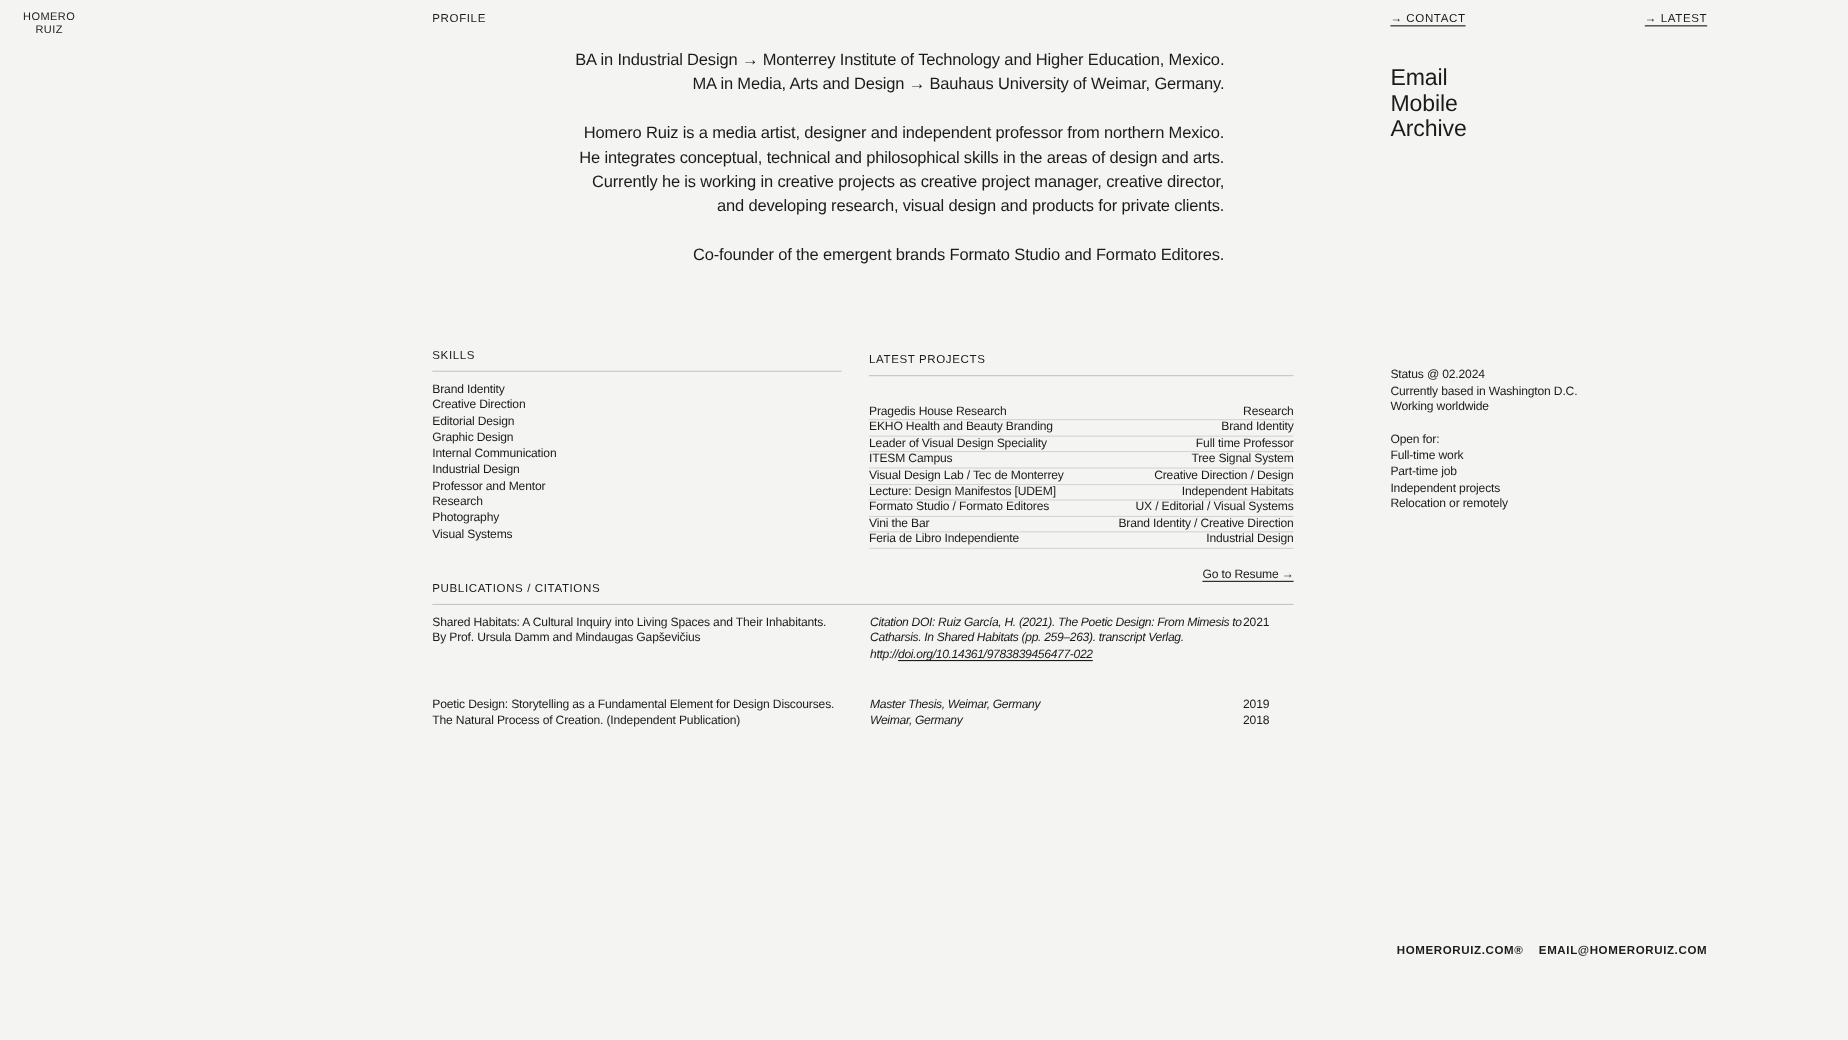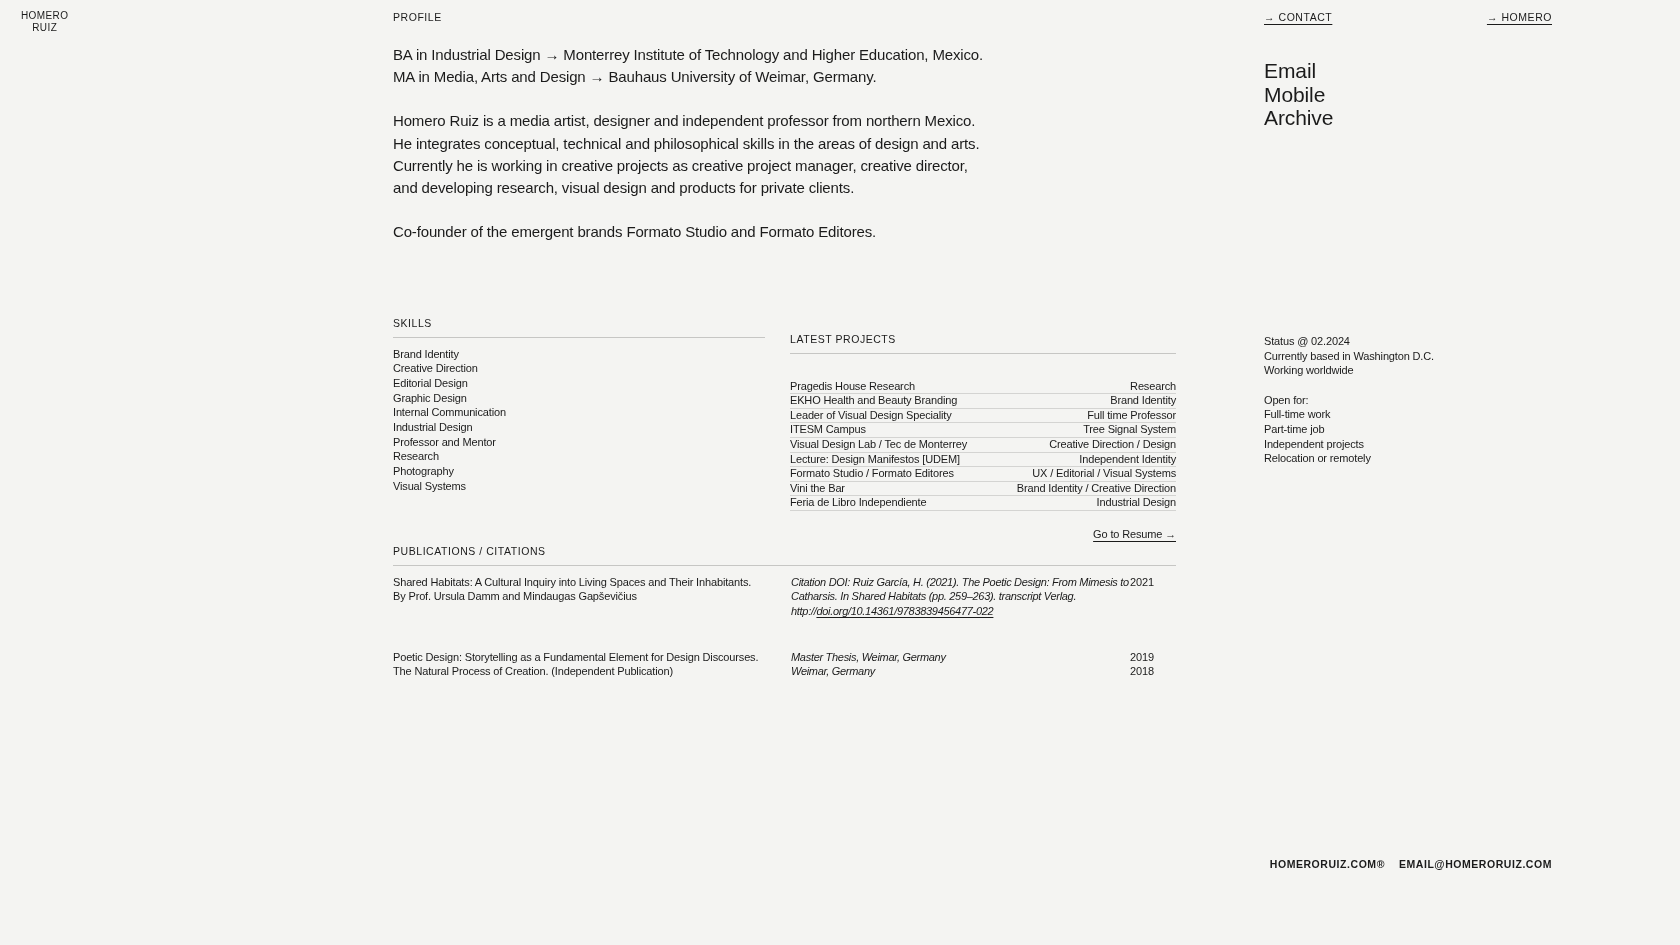--- a/index.html
+++ b/index.html
@@ -15,67 +15,67 @@
 
   
   .logo { position:absolute; left:21px; top:10px; font-size:10px; line-height:11.5px; letter-spacing:0.4px;text-align:center; }
   .page-heading { position:absolute; left:393px; top:11px; }
   .top-link { text-decoration:underline; text-underline-offset:3px; text-decoration-thickness:1px; cursor:pointer; }
   .contact-link { position:absolute; left:1264px; top:11px; }
   .resume-link { position:absolute; right:128px; top:11px; }
 
   
   .profile { position:absolute; left:393px; top:44px; width:720px; font-size:15px; line-height:22.2px; letter-spacing:-0.15px; }
-  .profile p { margin:0 0 22px 0; }
+  .profile p { margin:0 0 22px 0;text-align:right; }
 
   
   .contact-panel { position:absolute; left:1264px; top:59px; font-size:21px; line-height:23.6px; letter-spacing:-0.1px; }
   .contact-panel div { cursor:pointer; }
 
   
   .section-head { padding-bottom:6px; border-bottom:1px solid #c6c6c4; }
 
   
   .skills { position:absolute; left:393px; top:316px; width:372px; }
   .skills ul { list-style:none; margin:9px 0 0 0; padding:0; }
   .skills li { line-height:14.65px; }
 
   
-  .projects { position:absolute; left:790px; top:332px; width:386px; }
+  .projects { position:absolute; left:790px; top:320px; width:386px; }
   .projects .rows { margin-top:26px; }
   .projects .row { display:flex; justify-content:space-between; align-items:baseline; line-height:13.6px; border-bottom:1px solid #d4d4d2; }
   .projects .row .cat { text-align:right; }
   .goto-resume { margin-top:16px; text-align:right; }
   .goto-resume span { text-decoration:underline; text-underline-offset:3px; text-decoration-thickness:1px; cursor:pointer; }
 
   
   .status { position:absolute; left:1264px; top:334px; width:290px; }
   .status .block2 { margin-top:14.65px; }
 
   
-  .pubs { position:absolute; left:393px; top:544px; width:783px; }
+  .pubs { position:absolute; left:393px; top:528px; width:783px; }
   .pub-row { display:flex; margin-top:9px; }
   .pub-row .left  { width:398px; white-space:pre; }
   .pub-row .mid   { flex:1; white-space:pre; letter-spacing:-0.3px;font-style:italic; }
   .pub-row .years { width:46px; white-space:pre-line; }
   .pub-row2 { margin-top:31px; }
   .doi-link { text-decoration:underline; text-underline-offset:2px; text-decoration-thickness:1px; cursor:pointer; }
 
   
   .footer { position:absolute; right:128px; top:858px; display:flex; gap:14px;font-weight:bold; }
   .footer span { cursor:pointer; }
 </style>
 </head>
 <body>
 
 <div class="logo pre caps">HOMERO
 RUIZ</div>
 <div class="page-heading caps">PROFILE</div>
 <div class="contact-link caps top-link">→ CONTACT</div>
-<div class="resume-link caps top-link">→ HOMERO</div>
+<div class="resume-link caps top-link">→ LATEST</div>
 
 <div class="profile">
   <p class="pre">BA in Industrial Design → Monterrey Institute of Technology and Higher Education, Mexico.
 MA in Media, Arts and Design → Bauhaus University of Weimar, Germany.</p>
   <p class="pre">Homero Ruiz is a media artist, designer and independent professor from northern Mexico.
 He integrates conceptual, technical and philosophical skills in the areas of design and arts.
 Currently he is working in creative projects as creative project manager, creative director,
 and developing research, visual design and products for private clients.</p>
   <p class="pre">Co-founder of the emergent brands Formato Studio and Formato Editores.</p>
 </div>
@@ -120,21 +120,21 @@
     <div class="row">
       <span class="nm">ITESM Campus</span>
       <span class="cat">Tree Signal System</span>
     </div>
     <div class="row">
       <span class="nm">Visual Design Lab / Tec de Monterrey</span>
       <span class="cat">Creative Direction / Design</span>
     </div>
     <div class="row">
       <span class="nm">Lecture: Design Manifestos [UDEM]</span>
-      <span class="cat">Independent Identity</span>
+      <span class="cat">Independent Habitats</span>
     </div>
     <div class="row">
       <span class="nm">Formato Studio / Formato Editores</span>
       <span class="cat">UX / Editorial / Visual Systems</span>
     </div>
     <div class="row">
       <span class="nm">Vini the Bar</span>
       <span class="cat">Brand Identity / Creative Direction</span>
     </div>
     <div class="row">

